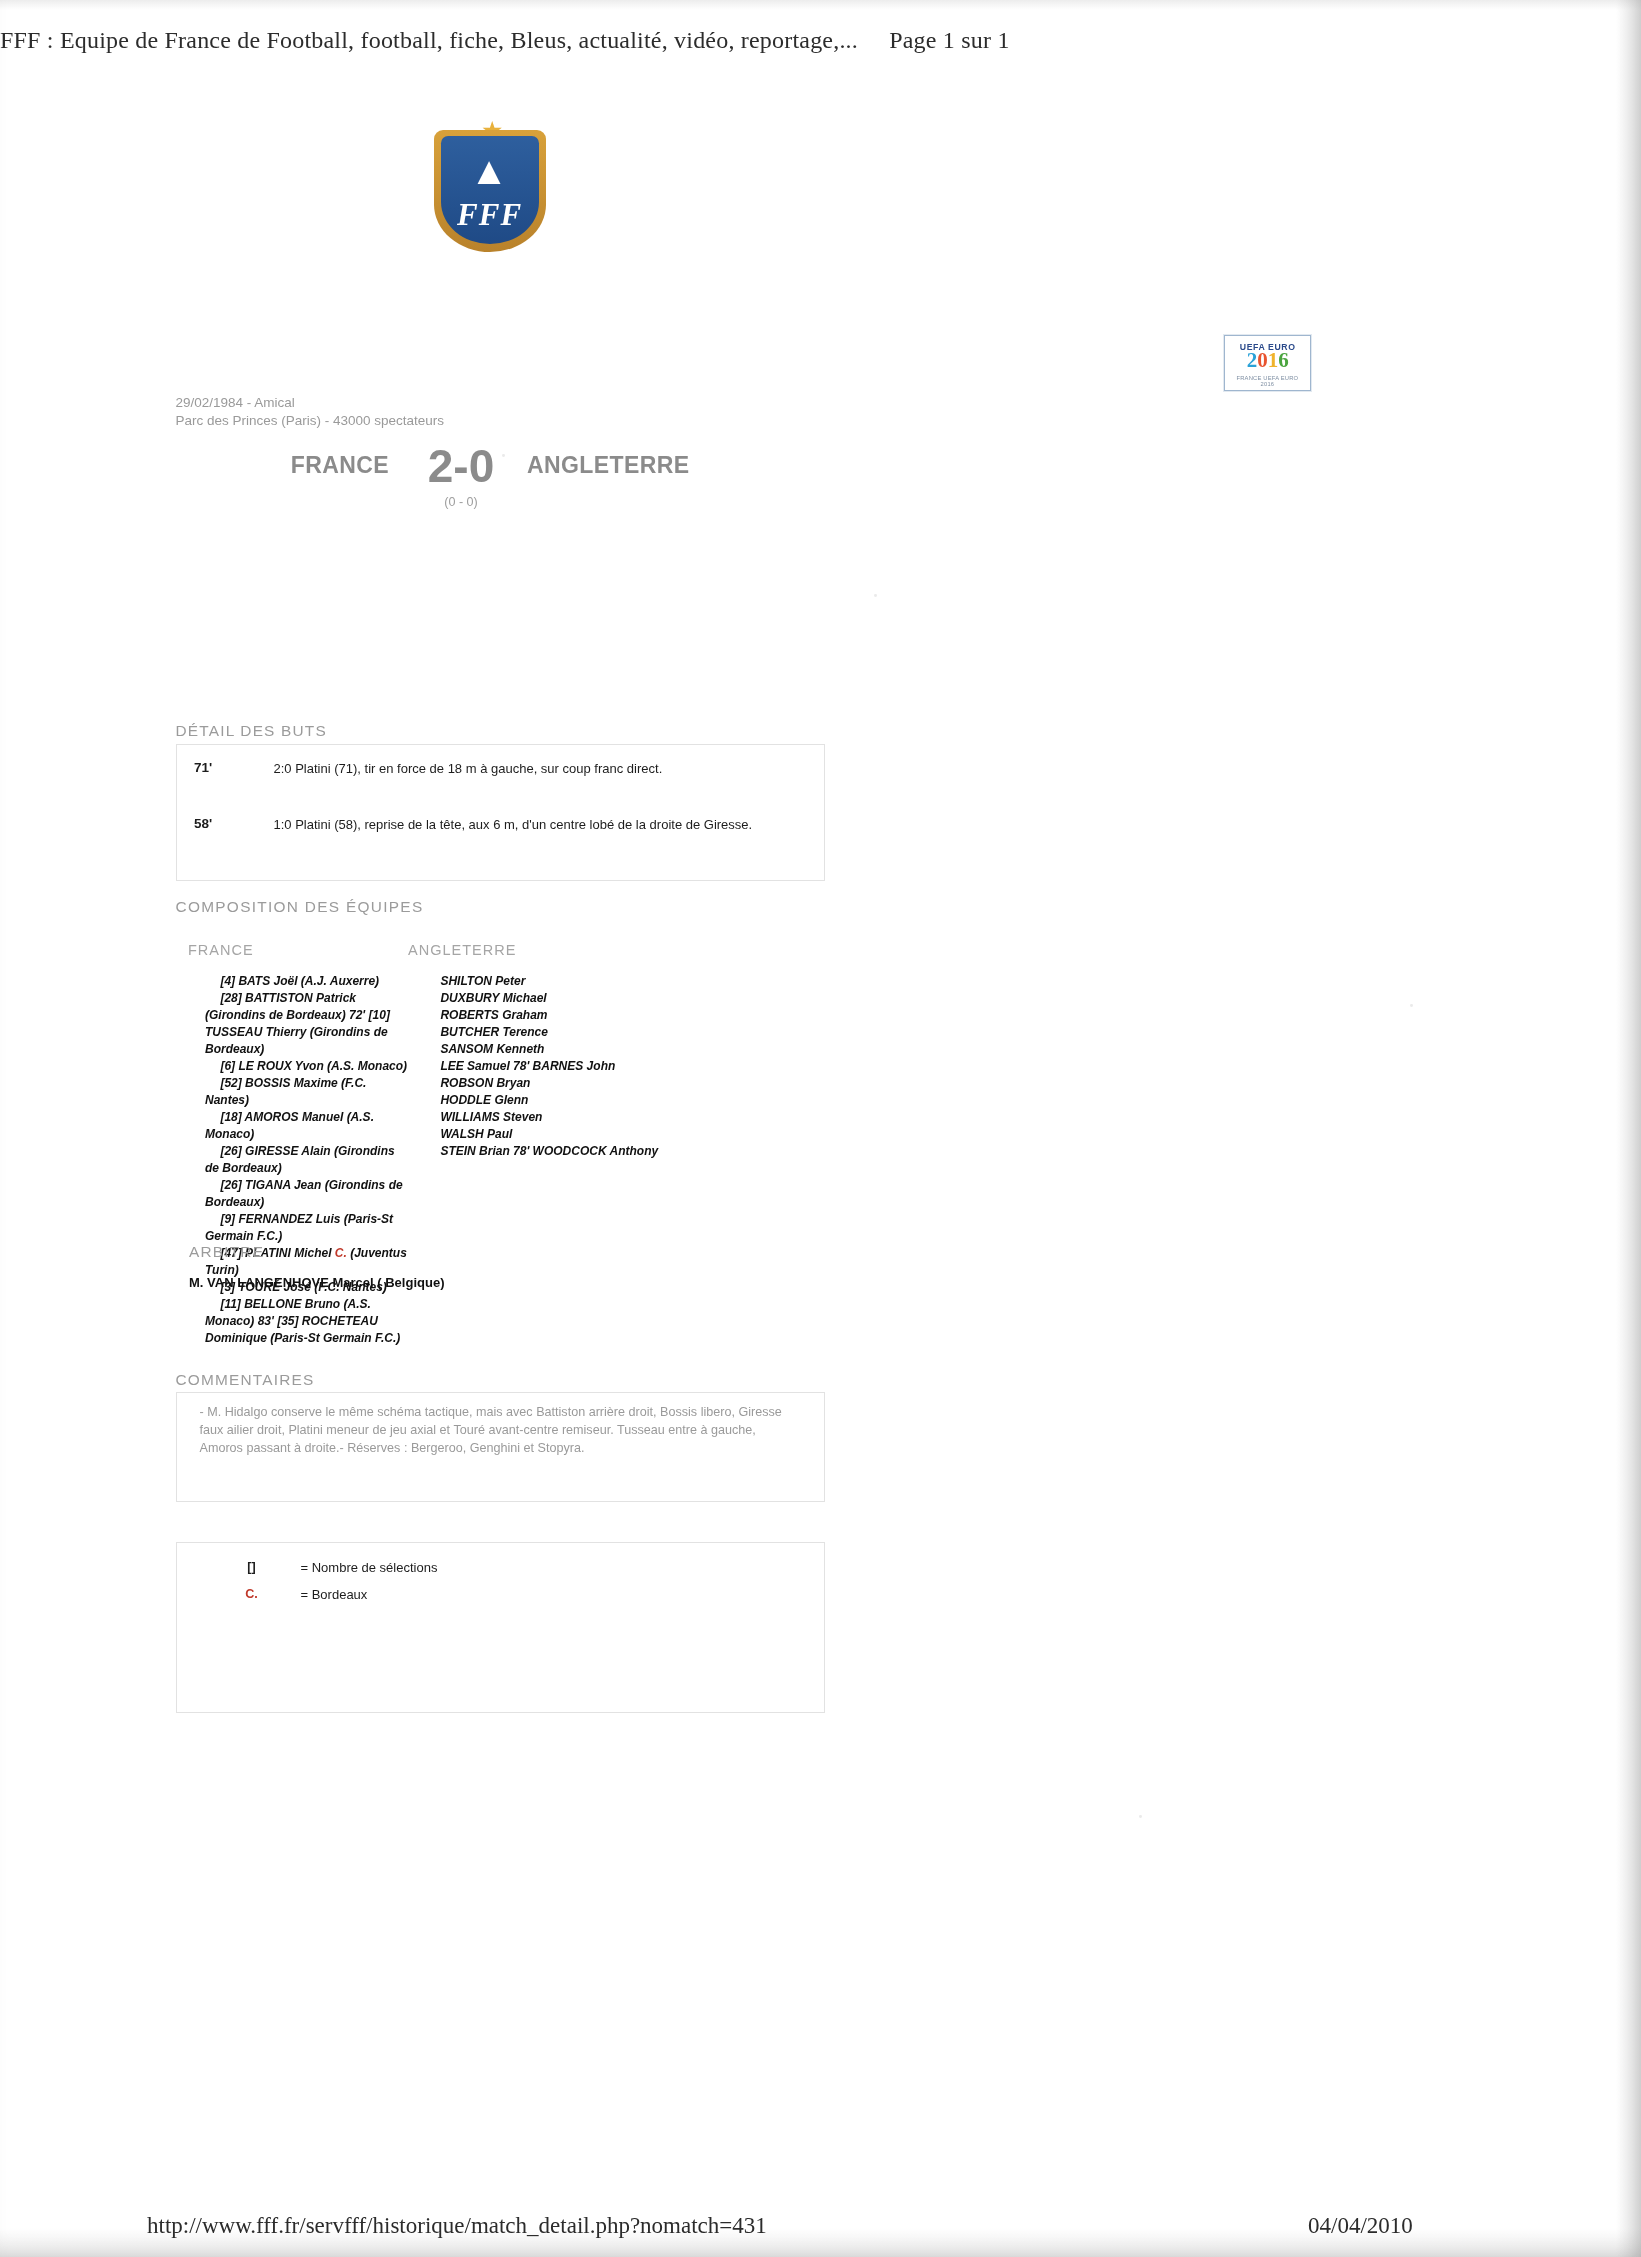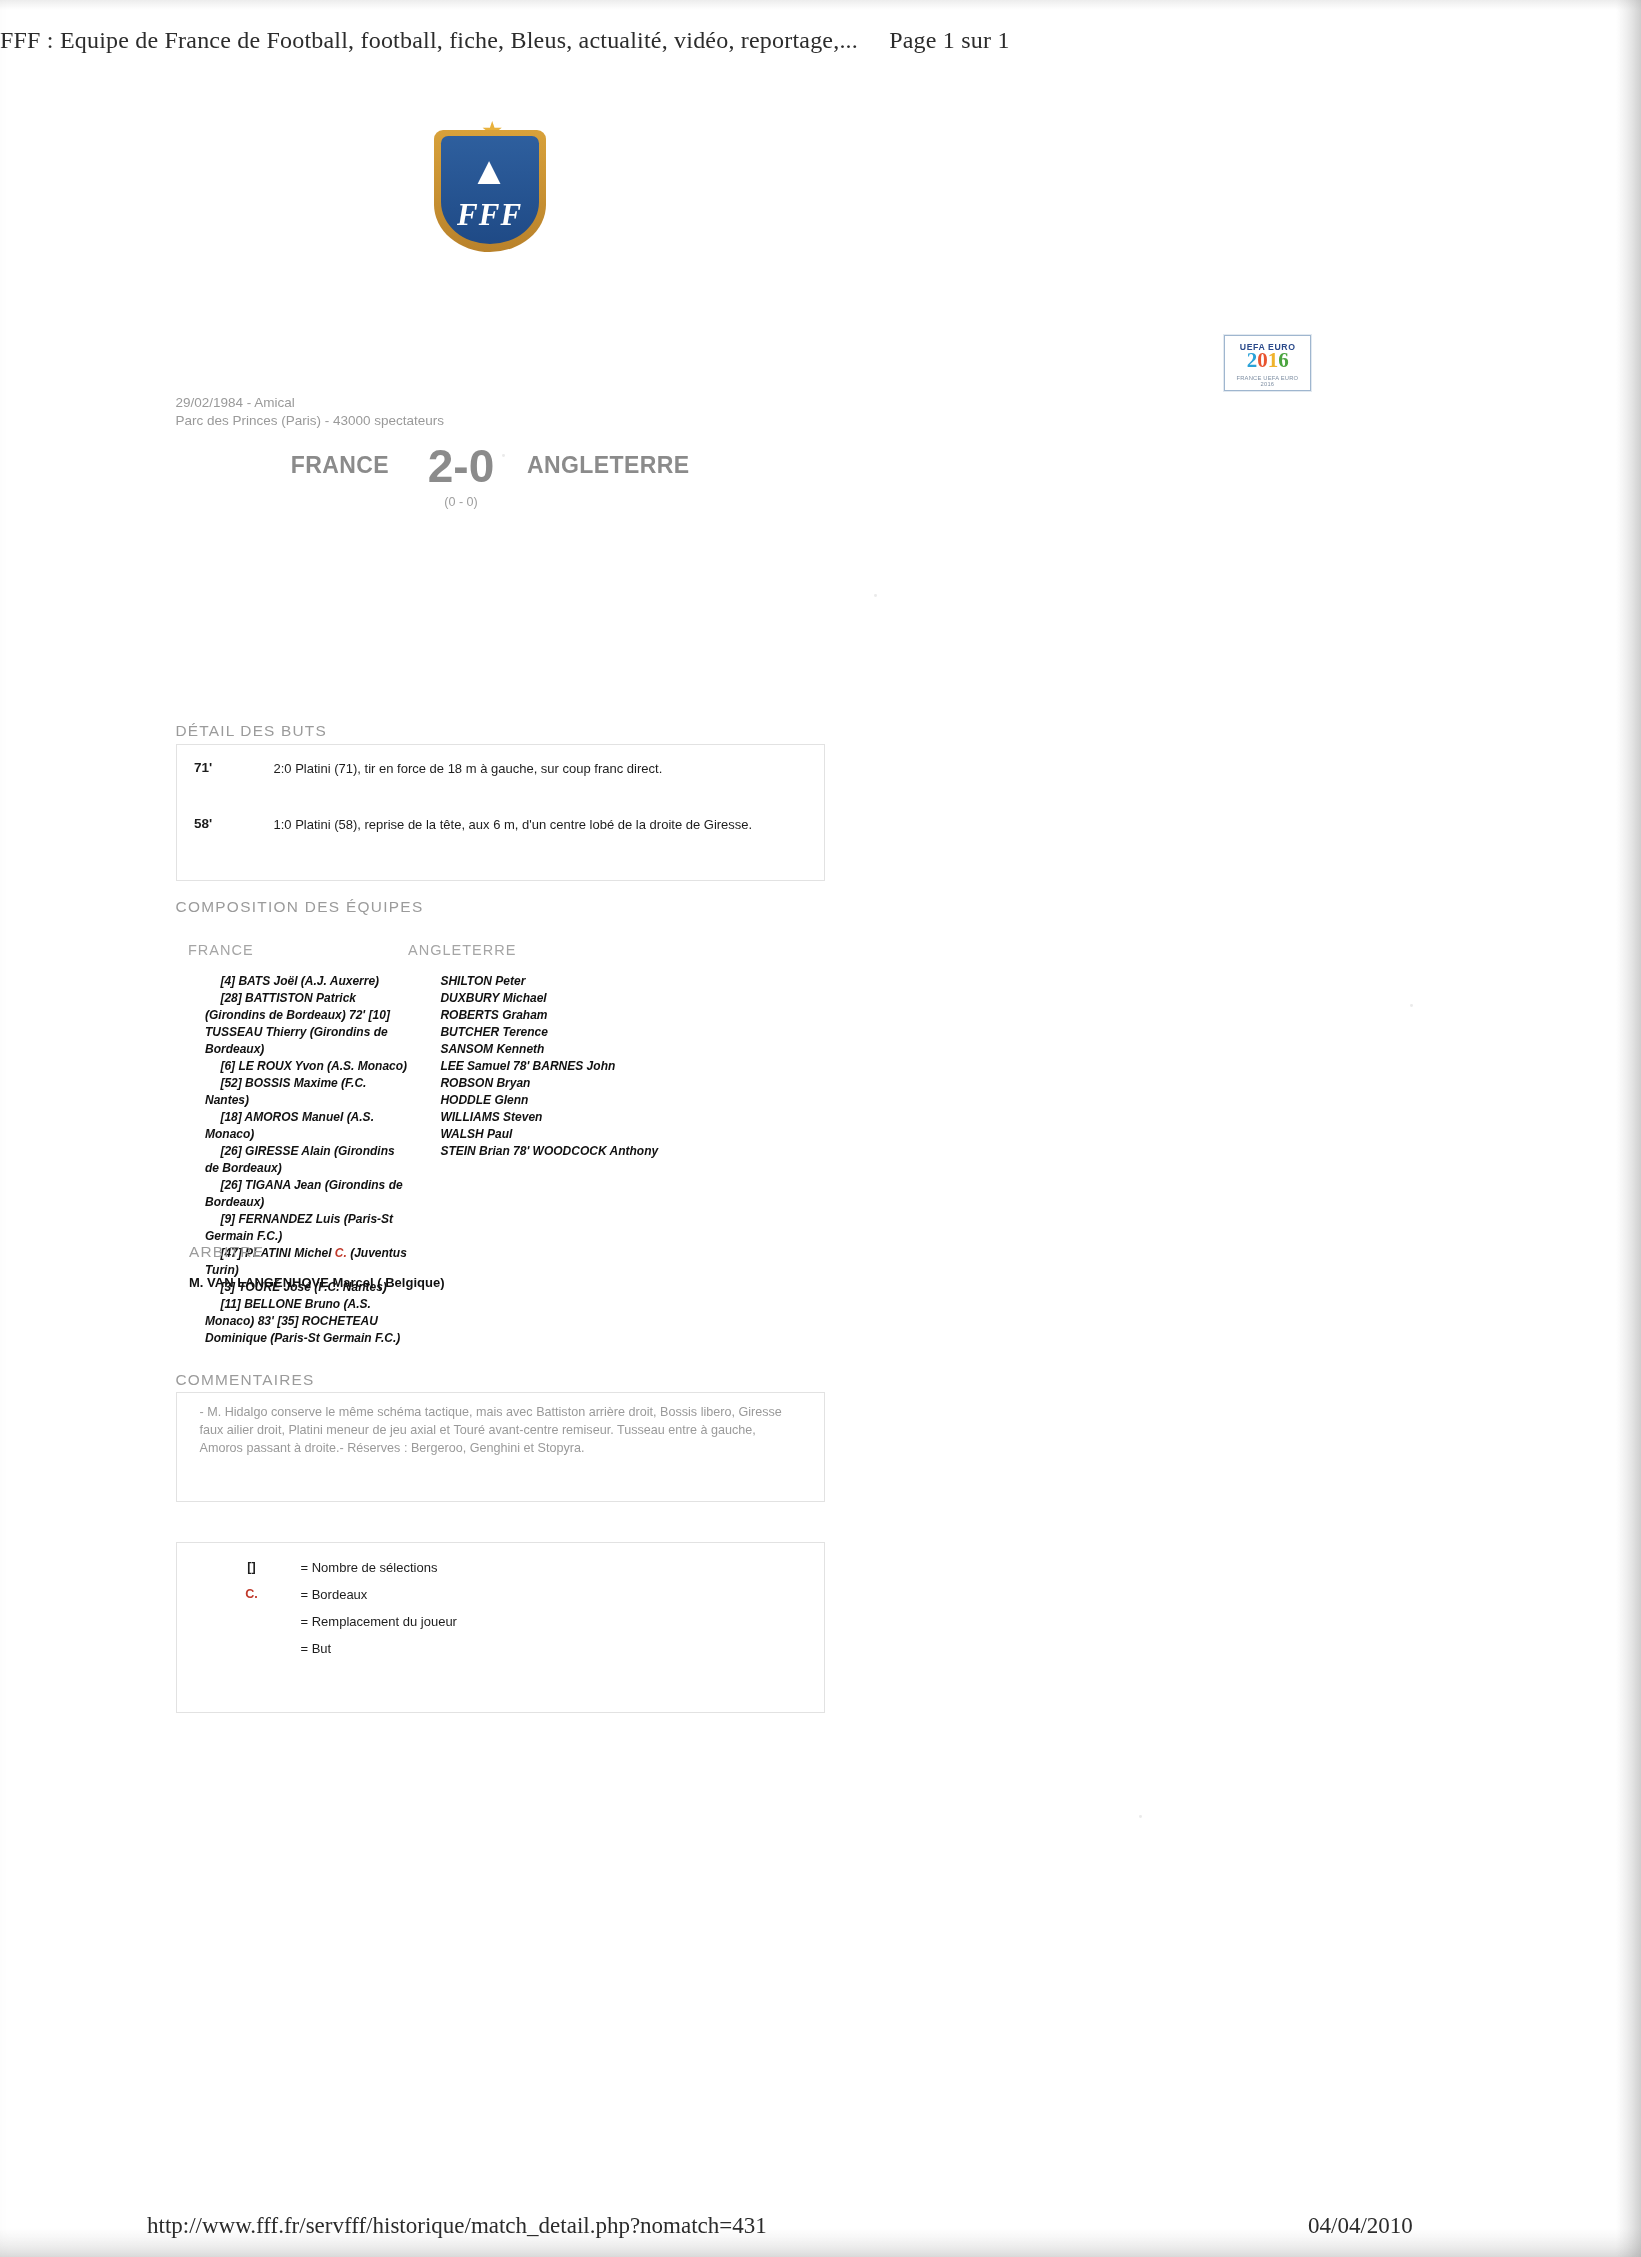--- a/index.html
+++ b/index.html
@@ -464,28 +464,20 @@
     <div class="section-title" id="legend-title">LÉGENDE</div>
     <div class="panel" id="legend-panel">
       <div class="legend-row" style="top:17.4px;">
         <div class="sym">[]</div>
         <div class="txt">= Nombre de sélections</div>
       </div>
       <div class="legend-row" style="top:44px;">
         <div class="sym cap-sym">C.</div>
         <div class="txt">= Bordeaux</div>
       </div>
-      <div class="legend-row" style="top:71px;">
-        <div class="sym icon-sub"></div>
-        <div class="txt">= Remplacement du joueur</div>
-      </div>
-      <div class="legend-row" style="top:98px;">
-        <div class="sym icon-goal"></div>
-        <div class="txt">= But</div>
-      </div>
     </div>
 
   </div>
 
   <div class="print-footer">
     <span class="url">http://www.fff.fr/servfff/historique/match_detail.php?nomatch=431</span>
     <span class="date">04/04/2010</span>
   </div>
 
 </div>

